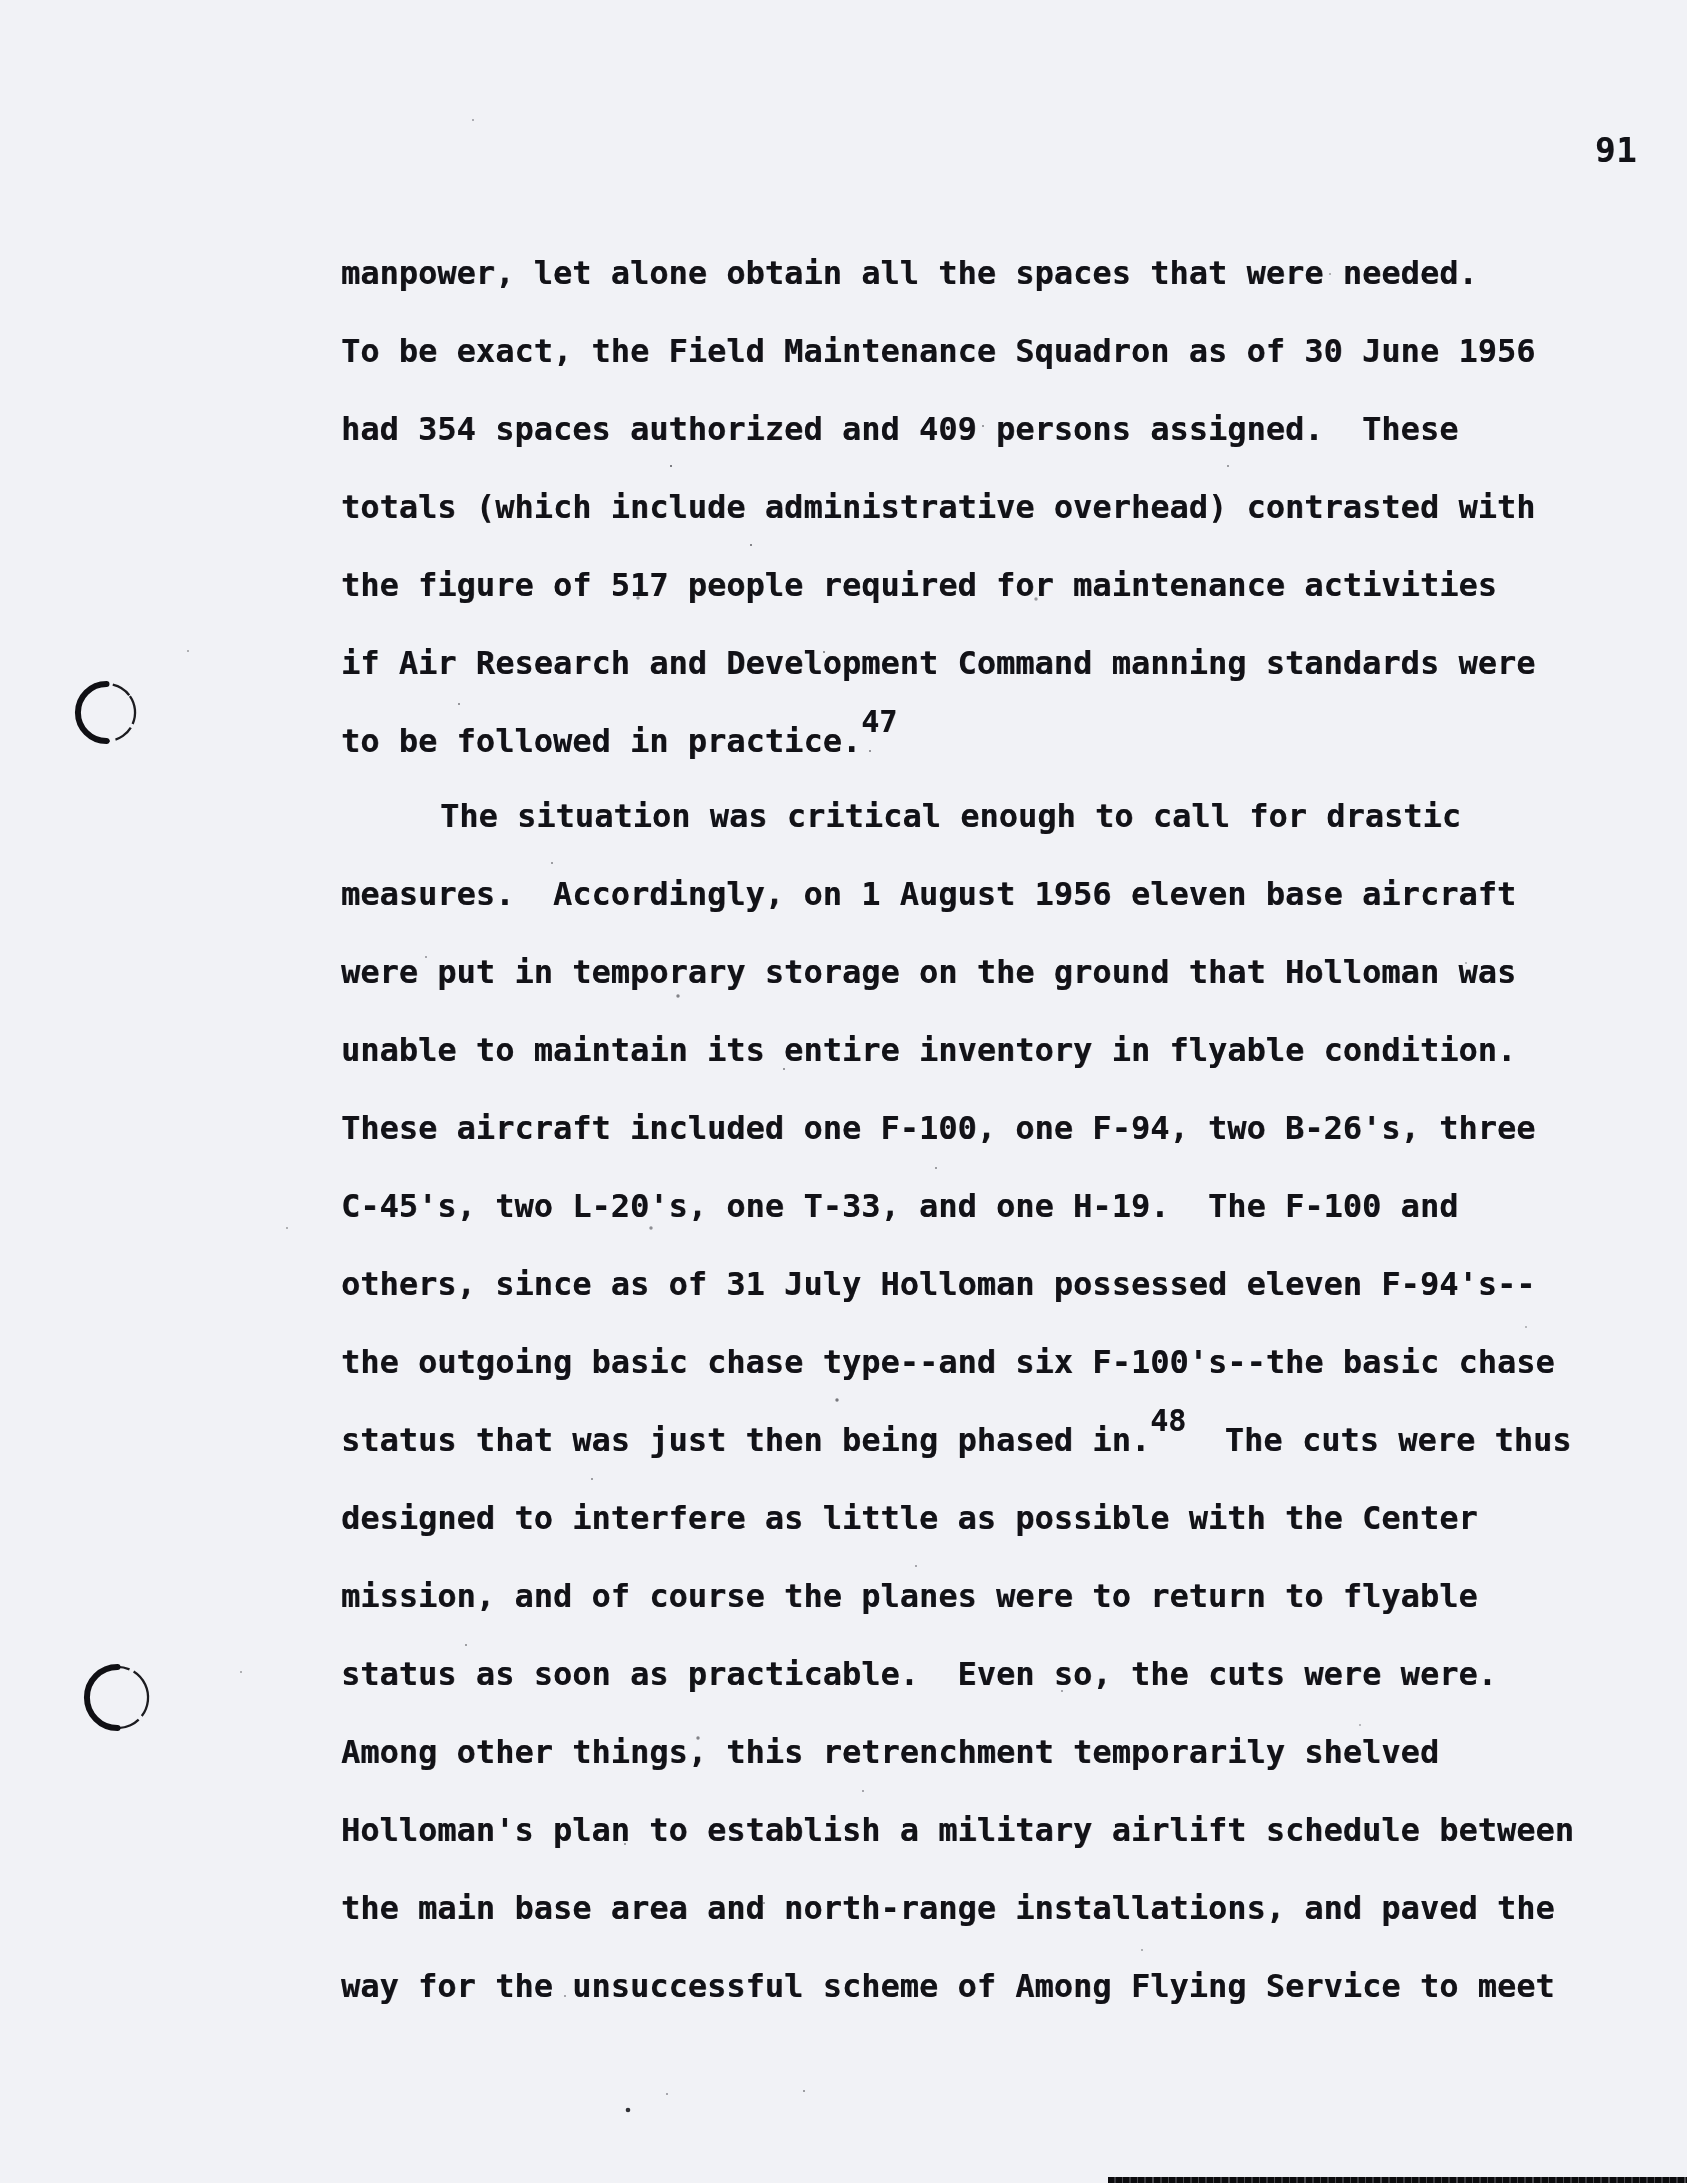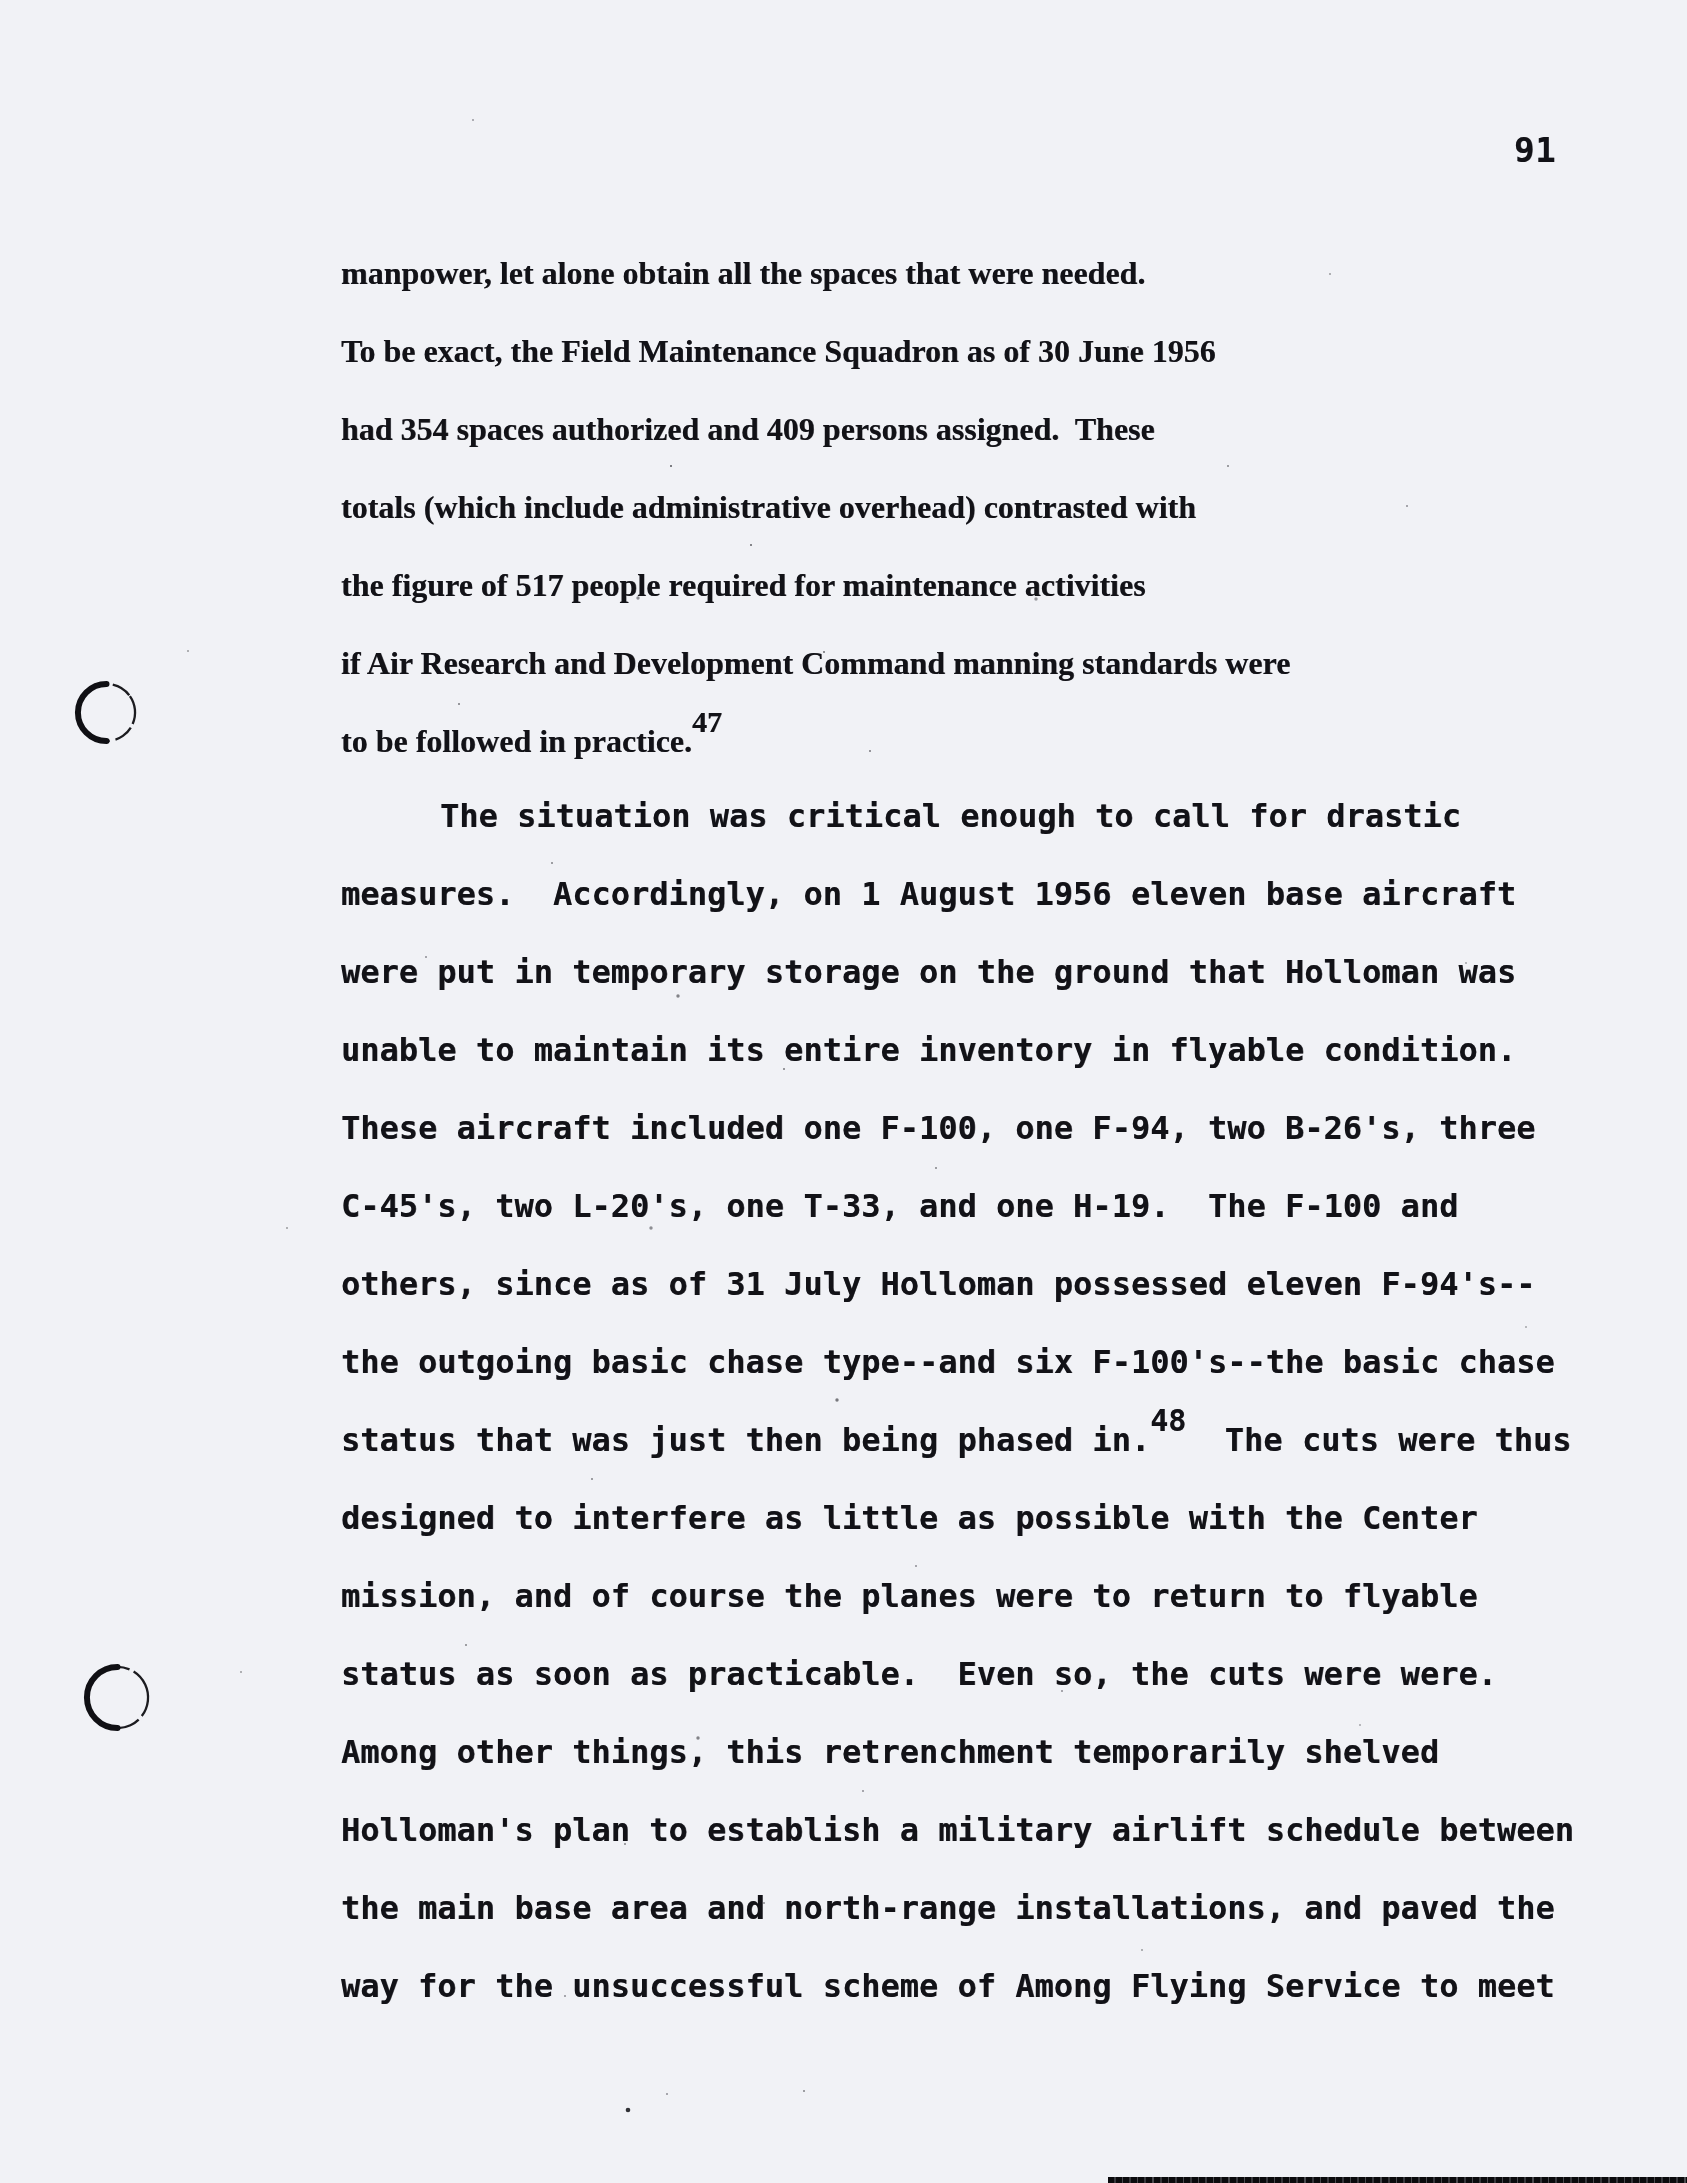--- a/index.html
+++ b/index.html
@@ -11,38 +11,38 @@
     position: relative;
     width: 1688px;
     height: 2183px;
     background: #f1f2f6;
     overflow: hidden;
     font-family: "DejaVu Sans Mono", monospace;
     color: #121217;
   }
   .page-number {
     position: absolute;
-    left: 1514px;
+    left: 1595px;
     top: 130px;
     font-size: 34px;
     font-weight: 700;
     letter-spacing: 0.7px;
     text-shadow: 0.4px 0.4px 0.5px rgba(10,10,15,0.6);
   }
   .para {
     position: absolute;
     left: 341px;
     font-size: 32px;
     font-weight: 700;
     line-height: 78px;
     letter-spacing: 0;
     text-shadow: 0.4px 0.4px 0.5px rgba(10,10,15,0.55);
   }
   .para .line { white-space: pre; }
-  .para1 { top: 234px; font-family: Liberation Serif, serif; }
+  .para1 { top: 234px; }
   .para2 { top: 777px; line-height: 78px; }
   .indent-first .line:first-child { padding-left: 99px; }
   .para sup {
     font-size: 30px;
     line-height: 0;
     vertical-align: 20px;
     font-weight: 700;
   }
   .punch {
     position: absolute;

